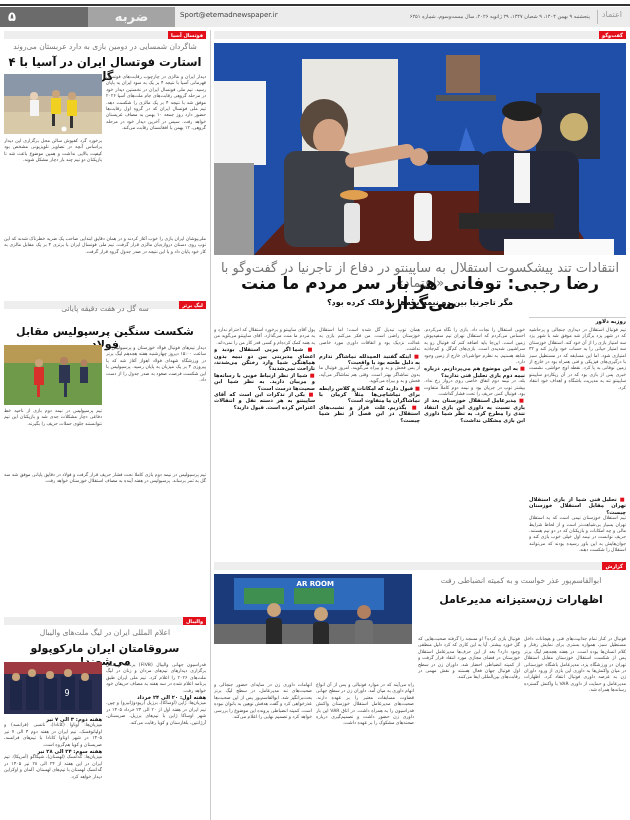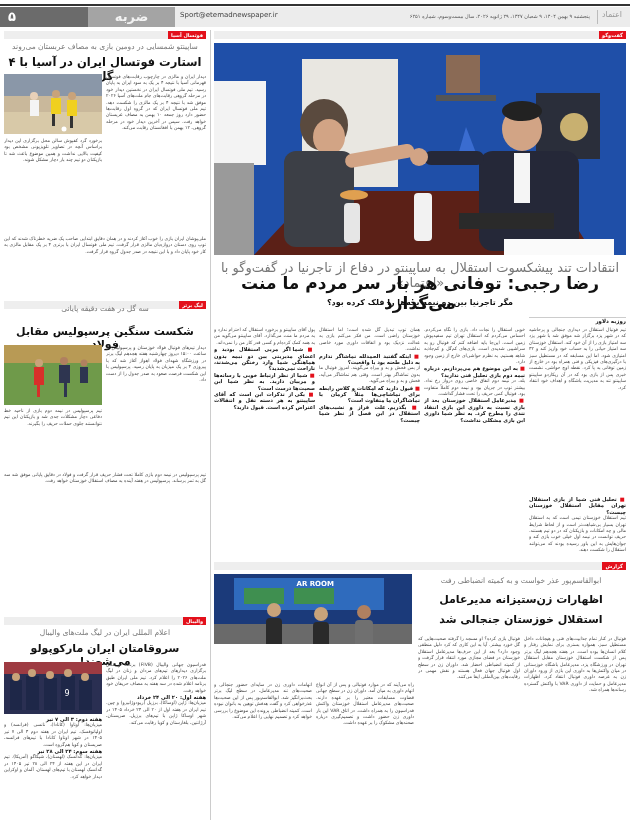--- a/index.html
+++ b/index.html
@@ -38,21 +38,21 @@
   <div class="dateline">پنجشنبه ۹ بهمن ۱۴۰۴، ۹ شعبان ۱۴۴۷، ۲۹ ژانویه ۲۰۲۶، سال بیست‌وسوم، شماره ۶۲۵۱</div>
   <div class="vsep"></div>
   <div class="logo">اعتماد</div>
 </div>
 
 <div class="colrule" style="left:210px"></div>
 
 <div class="katbar" style="left:4px;top:31px;width:202px">
   <div class="kat">فوتسال آسیا</div>
 </div>
-<div class="kicker" style="left:4px;top:42px;width:202px;font-size:7.5px">ساپینتو شمسایی در دومین بازی به مصاف عربستان می‌روند</div>
+<div class="kicker" style="left:4px;top:42px;width:202px;font-size:7.5px">شاگردان شمسایی در دومین بازی به دارد عربستان می‌روند</div>
 <div class="headline" style="left:4px;top:55px;width:202px;font-size:11.5px">استارت فوتسال ایران در آسیا با ۴ گل</div>
 <div class="photo" style="left:4px;top:74px;width:98px;height:60px">
   <svg width="98" height="60" viewBox="0 0 98 60">
     <rect width="98" height="60" fill="#c9b89b"></rect>
     <rect y="0" width="98" height="22" fill="#8a97a8"></rect>
     <rect y="38" width="98" height="22" fill="#d8c9a8"></rect>
     <circle cx="30" cy="22" r="4" fill="#e8d0b8"></circle>
       <rect x="26" y="26" width="9" height="16" fill="#f4f4f4"></rect>
     <circle cx="52" cy="20" r="4" fill="#c9a37a"></circle>
       <rect x="47" y="24" width="10" height="16" fill="#f0d020"></rect>
@@ -210,18 +210,17 @@
     <circle cx="107" cy="40" r="7" fill="#c9a37a"></circle>
       <rect x="99" y="48" width="16" height="38" rx="4" fill="#2a2a2a"></rect>
     <circle cx="150" cy="38" r="7" fill="#b08060"></circle>
       <rect x="141" y="46" width="18" height="36" rx="4" fill="#707070"></rect>
     <rect x="20" y="70" width="40" height="28" rx="6" fill="#9aa0a6"></rect>
   </svg>
 </div>
 <div class="kicker" style="left:416px;top:576px;width:210px;font-size:7.5px">ابوالقاسم‌پور عذر خواست و به کمیته انضباطی رفت</div>
 <div class="headline" style="left:416px;top:590px;width:210px;font-size:11px;line-height:20px">
   <div>اظهارات زن‌ستیزانه مدیرعامل</div>
-  <div>استقلال خوزستان جنجالی شد</div>
 </div>
 <div class="body" style="left:524px;top:636px;width:102px;height:184px">فوتبال در کنار تمام جذابیت‌های فنی و هیجانات داخل مستطیل سبز، همواره بستری برای نمایش رفتار و کلام انسان‌ها بوده است. در هفته هجدهم لیگ برتر پس از شکست استقلال خوزستان مقابل استقلال تهران در ورزشگاه یزد، مدیرعامل باشگاه خوزستانی در میان واکنش‌ها به داوری این بازی از ورود داوران زن به عرصه داوری فوتبال انتقاد کرد. اظهارات مدیرعامل و حمایت از داوری VAR با واکنش گسترده رسانه‌ها همراه شد.</div>
 <div class="body" style="left:418px;top:636px;width:102px;height:184px">فوتبال بازی کرده؟ او مسجد را گرفته صحبت‌هایی که گل خورد بیشتر. آیا به این کاری که کرد دلیل منطقی وجود دارد؟ بعد از این حرف‌ها مدیرعامل استقلال خوزستان در فضای مجازی مورد انتقاد قرار گرفت و از کمیته انضباطی احضار شد. داوران زن در سطح اول فوتبال جهان فعال هستند و نقش مهمی در رقابت‌های بین‌المللی ایفا می‌کنند.</div>
 <div class="body" style="left:316px;top:682px;width:98px;height:138px">راه می‌آیند که در موارد فوتبالی و پس از آن انواع اتهام داوری به میان آمد. داوران زن در سطح جهانی قضاوت مسابقات معتبر را بر عهده دارند. صحبت‌های مدیرعامل استقلال خوزستان واکنش فدراسیون را به همراه داشت. در اتاق VAR این بار داوری زن حضور داشت و تصمیم‌گیری درباره صحنه‌های مشکوک را بر عهده داشت.</div>
 <div class="body" style="left:214px;top:682px;width:98px;height:138px">اتهامات داوری زن در سایه‌ای حضور جنجالی و صحبت‌های تند مدیرعامل، در سطح لیگ برتر بحث‌برانگیز شد. ابوالقاسم‌پور پس از این صحبت‌ها عذرخواهی کرد و گفت هدفش توهین به بانوان نبوده است. کمیته انضباطی پرونده این موضوع را بررسی خواهد کرد و تصمیم نهایی را اعلام می‌کند.</div>
 
 </body></html>

